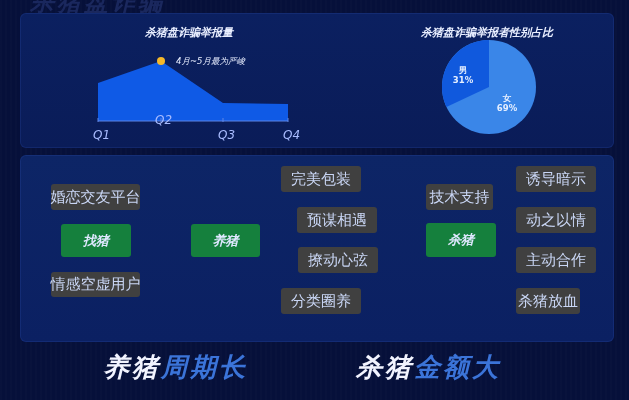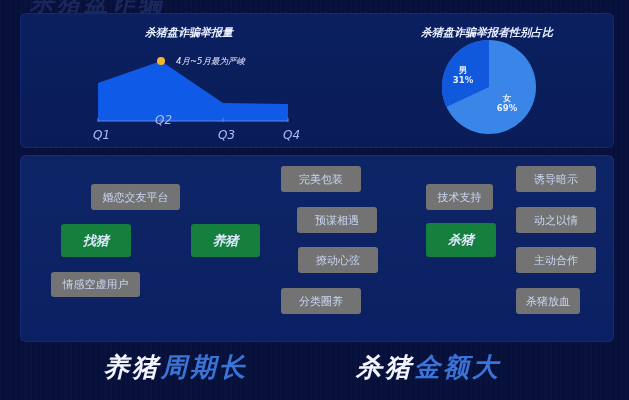--- a/index.html
+++ b/index.html
@@ -11,21 +11,21 @@
   .panel{position:absolute;border-radius:6px;background:linear-gradient(180deg,#0b2060 0%,#0a1c58 100%);
     box-shadow:inset 0 0 0 1px rgba(70,110,220,.15);}
   .panel.top{left:20px;top:13px;width:594px;height:135px;}
   .panel.bottom{left:20px;top:155px;width:594px;height:187px;
     background:linear-gradient(180deg,#0d2566 0%,#0b2062 100%);}
   .chart-title{position:absolute;font-size:11px;font-weight:bold;color:#e8eeff;font-style:italic;white-space:nowrap;}
   .axis-lbl{position:absolute;font-size:12px;color:#a9bcff;font-style:italic;}
   .note{position:absolute;font-size:8.5px;color:#e8eeff;font-weight:normal;font-style:italic;white-space:nowrap;}
   .pie-lbl{position:absolute;font-size:8.5px;color:#e6efff;text-align:center;line-height:10px;font-weight:bold;}
   .box{position:absolute;display:flex;align-items:center;justify-content:center;
-    background:#737373;border-radius:3px;font-size:11px;color:#c9d6f5;white-space:nowrap;}
+    background:#404040;border-radius:3px;font-size:15px;color:#c9d6f5;white-space:nowrap;}
   .box.main{background:#15803d;font-size:13px;color:#dfe8ff;font-weight:bold;font-style:italic;}
   .slogan{position:absolute;top:350px;font-size:26px;font-weight:bold;font-style:italic;letter-spacing:3px;white-space:nowrap;}
   .slogan .w{color:#f2f4ff;}
   .slogan .b{color:#3b74d9;}
   svg{position:absolute;left:0;top:0;overflow:visible;}
 </style>
 </head>
 <body>
 
 <div class="ghost-title">杀猪盘诈骗</div>
@@ -91,21 +91,21 @@
   <div>男</div>
   <div>31%</div>
 </div>
 <div class="pie-lbl" style="left:494px;top:93px;width:26px;">
   <div>女</div>
   <div>69%</div>
 </div>
 
 <div class="panel bottom"></div>
 
-<div class="box" style="left:51px;top:184px;width:89px;height:26px;margin-left:40px;">婚恋交友平台</div>
+<div class="box" style="left:51px;top:184px;width:89px;height:26px;">婚恋交友平台</div>
 <div class="box main" style="left:61px;top:224px;width:70px;height:33px;">找猪</div>
 <div class="box" style="left:51px;top:272px;width:89px;height:25px;">情感空虚用户</div>
 
 <div class="box main" style="left:191px;top:224px;width:69px;height:33px;">养猪</div>
 
 <div class="box" style="left:281px;top:166px;width:80px;height:26px;">完美包装</div>
 <div class="box" style="left:281px;top:207px;width:80px;height:26px;margin-left:16px;">预谋相遇</div>
 <div class="box" style="left:281px;top:247px;width:80px;height:26px;margin-left:17px;">撩动心弦</div>
 <div class="box" style="left:281px;top:288px;width:80px;height:26px;">分类圈养</div>
 

